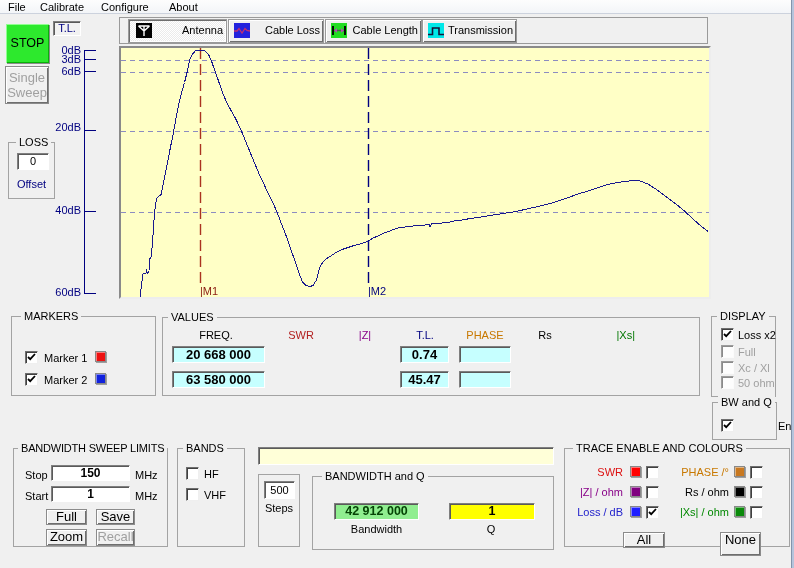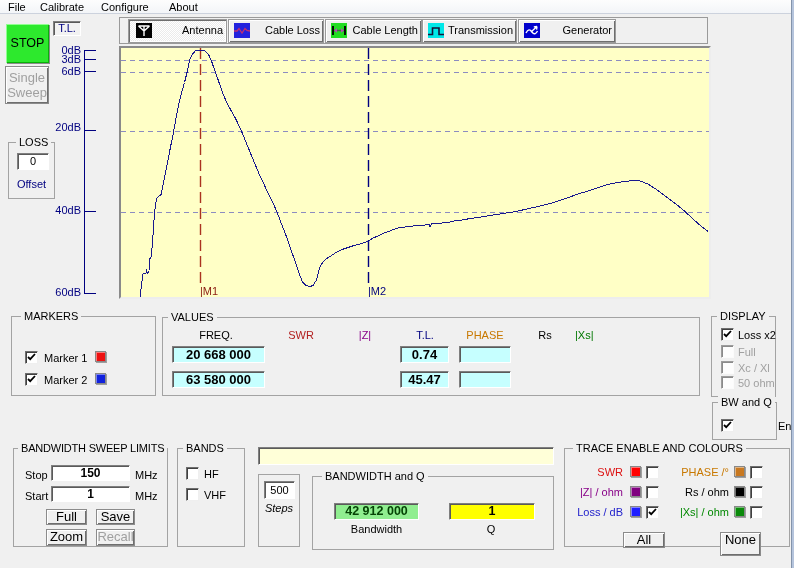--- a/index.html
+++ b/index.html
@@ -83,28 +83,20 @@
       </svg>
     <div class="tabtxt">Cable Length</div>
   </div>
   <div class="tabbtn" style="left:423px;top:20px;width:93px;">
     <svg class="tabico" viewBox="0 0 16 15">
         <rect width="16" height="15" fill="#00e8e8"></rect>
         <path d="M0,11.5 H4.5 V5 H11 V11.5 H16" stroke="#15153a" stroke-width="1.6" fill="none"></path>
       </svg>
     <div class="tabtxt">Transmission</div>
   </div>
-  <div class="tabbtn" style="left:519px;top:20px;width:96px;">
-    <svg class="tabico" viewBox="0 0 16 15">
-        <rect width="16" height="15" fill="#0000cc"></rect>
-        <path d="M2,10 C4,6 6,6 8,9 C10,12 12,11 13.5,8" stroke="#fff" stroke-width="1.4" fill="none"></path>
-        <path d="M7,9 L13,3.5 M13,3.5 l-3.2,0.4 M13,3.5 l-0.4,3.2" stroke="#fff" stroke-width="1.3" fill="none"></path>
-      </svg>
-    <div class="tabtxt">Generator</div>
-  </div>
 
   <div class="abs" style="left:119px;top:46px;width:592px;height:253px;background:#ffffc6;border:2px solid;border-color:#8a8a8a #ededed #ededed #8a8a8a;"></div>
   <svg class="abs" style="left:121px;top:48px;" width="588" height="249" viewBox="121 48 588 249">
     <g stroke="#8c8cc0" stroke-width="1" stroke-dasharray="5 4">
       <line x1="121" y1="60.5" x2="709" y2="60.5"></line>
       <line x1="121" y1="72.5" x2="709" y2="72.5"></line>
       <line x1="121" y1="131.5" x2="709" y2="131.5"></line>
       <line x1="121" y1="212.5" x2="709" y2="212.5"></line>
     </g>
     <line x1="200.5" y1="48" x2="200.5" y2="283" stroke="#aa3220" stroke-width="1.4" stroke-dasharray="11 5"></line>
@@ -142,21 +134,21 @@
   </div>
 
   <div class="groupbox" style="left:162px;top:317px;width:538px;height:79px;">
     <div class="grouptitle" style="left:5px;">VALUES</div>
     <div class="abs" style="left:23px;top:11px;width:60px;text-align:center;">FREQ.</div>
     <div class="abs" style="left:108px;top:11px;width:60px;text-align:center;color:#b22020;">SWR</div>
     <div class="abs" style="left:172px;top:11px;width:60px;text-align:center;color:#880088;">|Z|</div>
     <div class="abs" style="left:232px;top:11px;width:60px;text-align:center;color:#000080;">T.L.</div>
     <div class="abs" style="left:290px;top:11px;width:64px;text-align:center;color:#c87800;">PHASE</div>
     <div class="abs" style="left:352px;top:11px;width:60px;text-align:center;">Rs</div>
-    <div class="abs" style="left:412px;top:11px;width:60px;text-align:left;color:#007700;">|Xs|</div>
+    <div class="abs" style="left:412px;top:11px;width:60px;text-align:right;color:#007700;">|Xs|</div>
     <div class="valbox" style="left:9px;top:28px;width:93px;height:17px;line-height:16px;">20 668 000</div>
     <div class="valbox" style="left:9px;top:53px;width:93px;height:17px;line-height:16px;">63 580 000</div>
     <div class="valbox" style="left:237px;top:28px;width:49px;height:17px;line-height:16px;">0.74</div>
     <div class="valbox" style="left:237px;top:53px;width:49px;height:17px;line-height:16px;">45.47</div>
     <div class="valbox" style="left:296px;top:28px;width:52px;height:17px;"></div>
     <div class="valbox" style="left:296px;top:53px;width:52px;height:17px;"></div>
   </div>
 
   <div class="groupbox" style="left:711px;top:316px;width:65px;height:81px;">
     <div class="grouptitle" style="left:5px;">DISPLAY</div>
@@ -199,21 +191,21 @@
     <div class="cb" style="left:8px;top:18px;"></div>
     <div class="abs" style="left:26px;top:19px;">HF</div>
     <div class="cb" style="left:8px;top:39px;"></div>
     <div class="abs" style="left:26px;top:40px;">VHF</div>
   </div>
 
   <div class="abs sunken" style="left:258px;top:447px;width:296px;height:18px;background:#ffffd8;"></div>
 
   <div class="groupbox" style="left:258px;top:474px;width:42px;height:73px;">
     <div class="abs sunken" style="left:5px;top:6px;width:31px;height:18px;background:#fff;text-align:center;line-height:16px;">500</div>
-    <div class="abs" style="left:0;top:27px;width:100%;text-align:center;font-style:italic;">Steps</div>
+    <div class="abs" style="left:0;top:27px;width:100%;text-align:center;">Steps</div>
   </div>
 
   <div class="groupbox" style="left:312px;top:476px;width:242px;height:74px;">
     <div class="grouptitle" style="left:9px;">BANDWIDTH and Q</div>
     <div class="abs sunken" style="left:21px;top:26px;width:85px;height:17px;background:#90ee90;text-align:center;line-height:15px;font-weight:bold;font-size:12.5px;color:#054405;">42 912 000</div>
     <div class="abs" style="left:21px;top:46px;width:85px;text-align:center;">Bandwidth</div>
     <div class="abs sunken" style="left:136px;top:26px;width:86px;height:17px;background:#ffff00;text-align:center;line-height:15px;font-weight:bold;font-size:12.5px;">1</div>
     <div class="abs" style="left:136px;top:46px;width:84px;text-align:center;">Q</div>
   </div>
 

